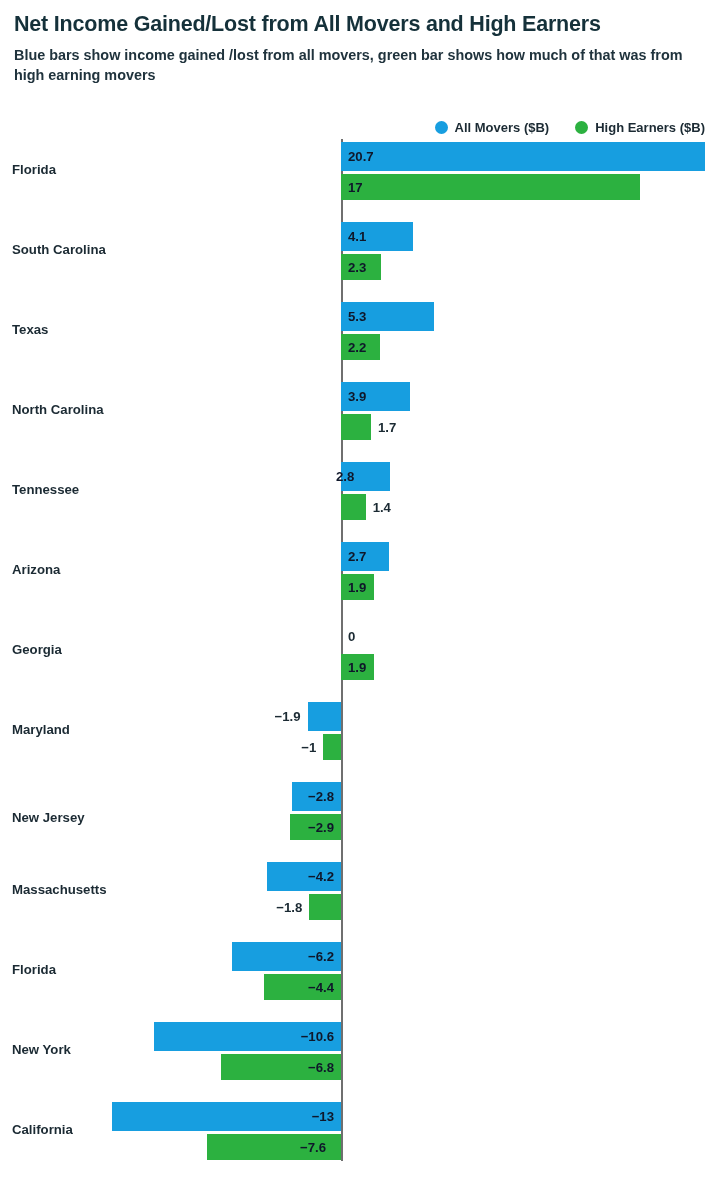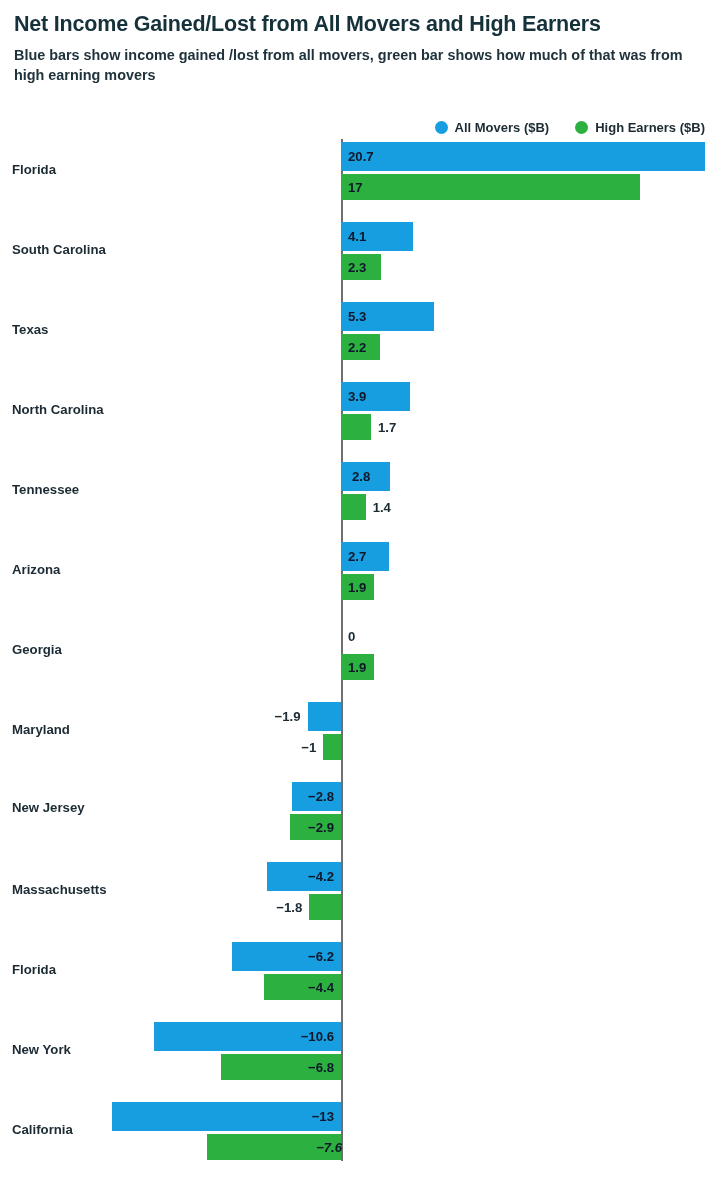--- a/index.html
+++ b/index.html
@@ -186,21 +186,21 @@
         <div class="row" style="top: 243px; height: 58px;">
           <div class="row-label" style="top: 20px;">North Carolina</div>
           <div class="bar blue" style="left: 341px; width: 68.64px; top: 0px; height: 29px;"></div>
           <div class="bar-value inside" style="top: 8px; left: 348px;">3.9</div>
           <div class="bar green" style="left: 341px; width: 29.92px; top: 32px; height: 26px;"></div>
           <div class="bar-value outside" style="top: 38.5px; left: 377.92px;">1.7</div>
         </div>
         <div class="row" style="top: 323px; height: 58px;">
           <div class="row-label" style="top: 20px;">Tennessee</div>
           <div class="bar blue" style="left: 341px; width: 49.28px; top: 0px; height: 29px;"></div>
-          <div class="bar-value inside" style="top: 8px; left: 352px;">2.8</div>
+          <div class="bar-value inside" style="top: 8px; left: 336px;">2.8</div>
           <div class="bar green" style="left: 341px; width: 24.64px; top: 32px; height: 26px;"></div>
           <div class="bar-value outside" style="top: 38.5px; left: 372.64px;">1.4</div>
         </div>
         <div class="row" style="top: 403px; height: 58px;">
           <div class="row-label" style="top: 20px;">Arizona</div>
           <div class="bar blue" style="left: 341px; width: 47.52px; top: 0px; height: 29px;"></div>
           <div class="bar-value inside" style="top: 8px; left: 348px;">2.7</div>
           <div class="bar green" style="left: 341px; width: 33.44px; top: 32px; height: 26px;"></div>
           <div class="bar-value inside" style="top: 38.5px; left: 348px;">1.9</div>
         </div>
@@ -211,21 +211,21 @@
           <div class="bar-value inside" style="top: 38.5px; left: 348px;">1.9</div>
         </div>
         <div class="row" style="top: 563px; height: 58px;">
           <div class="row-label" style="top: 20px;">Maryland</div>
           <div class="bar blue" style="left: 307.56px; width: 33.44px; top: 0px; height: 29px;"></div>
           <div class="bar-value outside" style="top: 8px; right: 415.44px;">−1.9</div>
           <div class="bar green" style="left: 323.4px; width: 17.6px; top: 32px; height: 26px;"></div>
           <div class="bar-value outside" style="top: 38.5px; right: 399.6px;">−1</div>
         </div>
         <div class="row" style="top: 643px; height: 58px;">
-          <div class="row-label" style="top: 18px;">New Jersey</div>
+          <div class="row-label" style="top: 28px;">New Jersey</div>
           <div class="bar blue" style="left: 291.72px; width: 49.28px; top: 0px; height: 29px;"></div>
           <div class="bar-value inside" style="top: 8px; right: 382px;">−2.8</div>
           <div class="bar green" style="left: 289.96px; width: 51.04px; top: 32px; height: 26px;"></div>
           <div class="bar-value inside" style="top: 38.5px; right: 382px;">−2.9</div>
         </div>
         <div class="row" style="top: 723px; height: 58px;">
           <div class="row-label" style="top: 20px;">Massachusetts</div>
           <div class="bar blue" style="left: 267.08px; width: 73.92px; top: 0px; height: 29px;"></div>
           <div class="bar-value inside" style="top: 8px; right: 382px;">−4.2</div>
           <div class="bar green" style="left: 309.32px; width: 31.68px; top: 32px; height: 26px;"></div>
@@ -243,19 +243,19 @@
           <div class="bar blue" style="left: 154.44px; width: 186.56px; top: 0px; height: 29px;"></div>
           <div class="bar-value inside" style="top: 8px; right: 382px;">−10.6</div>
           <div class="bar green" style="left: 221.32px; width: 119.68px; top: 32px; height: 26px;"></div>
           <div class="bar-value inside" style="top: 38.5px; right: 382px;">−6.8</div>
         </div>
         <div class="row" style="top: 963px; height: 58px;">
           <div class="row-label" style="top: 20px;">California</div>
           <div class="bar blue" style="left: 112.2px; width: 228.8px; top: 0px; height: 29px;"></div>
           <div class="bar-value inside" style="top: 8px; right: 382px;">−13</div>
           <div class="bar green" style="left: 207.24px; width: 133.76px; top: 32px; height: 26px;"></div>
-          <div class="bar-value inside" style="top: 38.5px; right: 374px; font-style: italic;">−7.6</div>
+          <div class="bar-value inside" style="top: 38.5px; right: 390px;">−7.6</div>
         </div>
       </div>
   </div>
 
 
 </div>
 
 </body></html>

